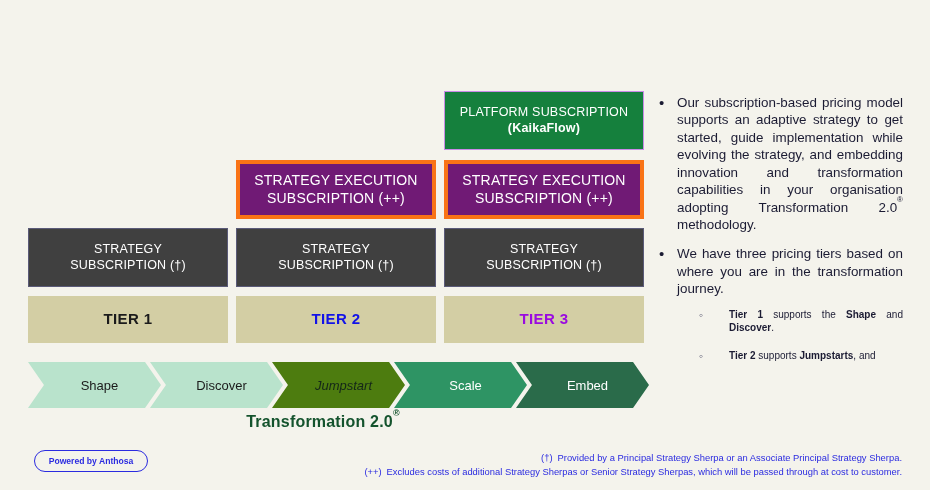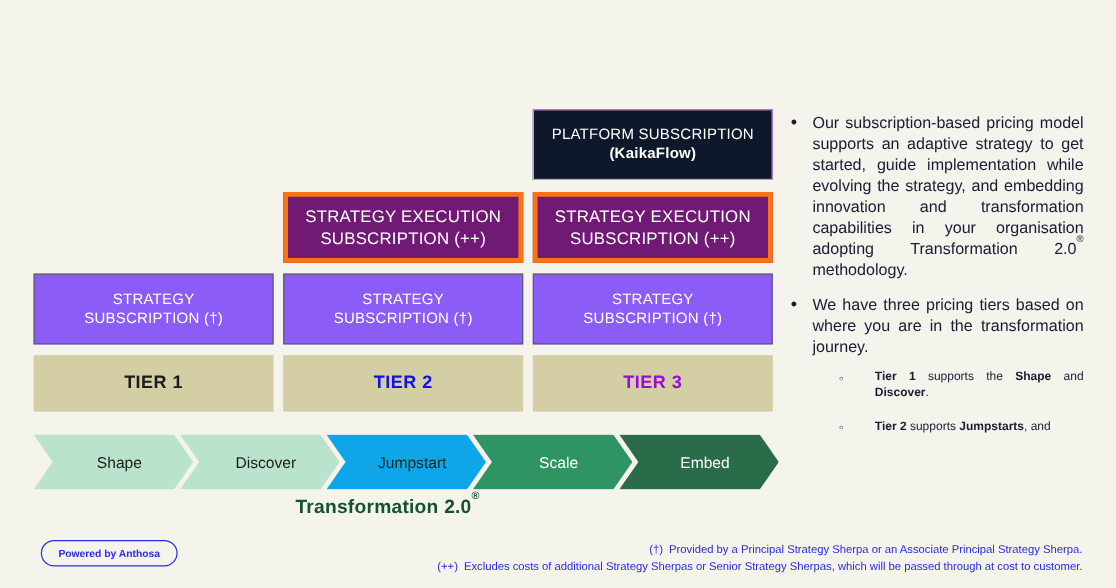--- a/index.html
+++ b/index.html
@@ -44,38 +44,38 @@
     align-items: center;
     justify-content: center;
     text-align: center;
     box-sizing: border-box;
     padding: 0 8px;
     line-height: 1.25;
   }
   .cell.spacer { background: transparent; }
 
   .cell-platform {
-    background: #0f172a;
+    background: #15803d;
     border: 1px solid #C98BE8;
     color: #FFFFFF;
     font-size: 12.5px;
     letter-spacing: 0.2px;
   }
   .cell-platform .brand { font-weight: bold; }
 
   .cell-exec {
     background: #701a75;
     border: 4px solid #f97316;
     color: #FFFFFF;
     font-size: 14px;
     letter-spacing: 0.2px;
   }
 
   .cell-strategy {
-    background: #8b5cf6;
+    background: #404040;
     border: 1px solid #5A5A78;
     color: #FFFFFF;
     font-size: 12.5px;
     letter-spacing: 0.2px;
   }
 
   .cell-tier {
     background: #D3CEA4;
     font-size: 15px;
     font-weight: bold;
@@ -270,21 +270,21 @@
 
 </div>
 
 <div id="process-flow">
   <div class="chev" style="background:#B9E3CC;color:#1B1B1B;">
     <span>Shape</span>
   </div>
   <div class="chev" style="background:#B9E3CC;color:#1B1B1B;">
     <span>Discover</span>
   </div>
-  <div class="chev" style="background:#0ea5e9;color:#142619;">
+  <div class="chev" style="background:#4d7c0f;color:#142619;font-style:italic;">
     <span>Jumpstart</span>
   </div>
   <div class="chev" style="background:#2E9464;color:#FFFFFF;">
     <span>Scale</span>
   </div>
   <div class="chev" style="background:#2A6B4A;color:#FFFFFF;">
     <span>Embed</span>
   </div>
 </div>
 

